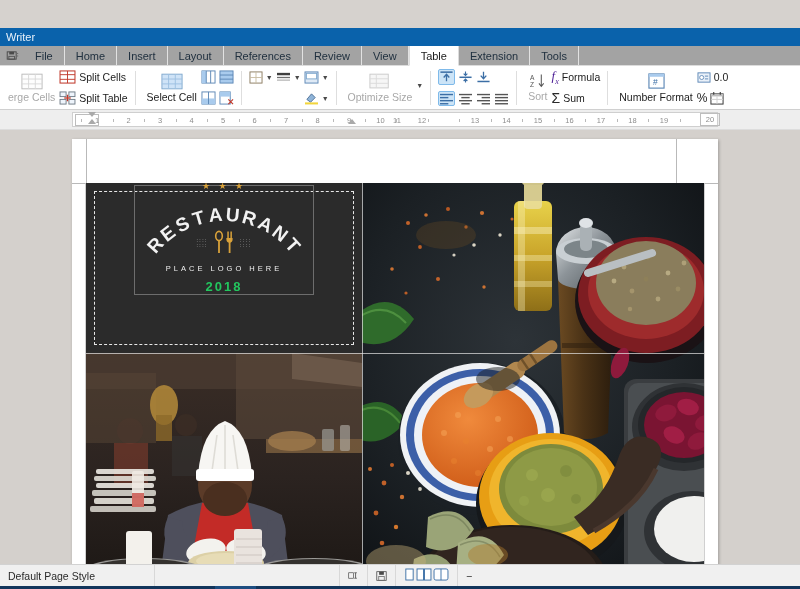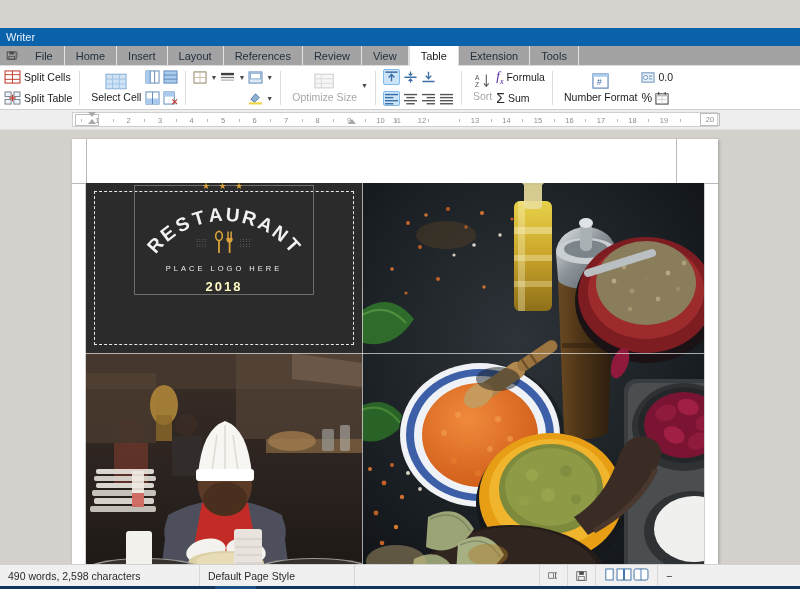--- a/index.html
+++ b/index.html
@@ -115,21 +115,21 @@
   .arc-word span {
     position: absolute; left: 50%; top: 50%;
     font-family: "Liberation Sans", sans-serif; font-weight: bold;
     font-size: 19px; color: #f2f2f2; transform-origin: 0 0;
   }
   .cutlery { display: flex; align-items: center; gap: 3px; margin-top: -4px; }
   .dots { font-size: 5px; color: #cfcfcf; line-height: 5px; letter-spacing: 1.5px; }
   .place-logo {
     font-size: 7.5px; color: #efefef; letter-spacing: 3px; margin-top: 8px;
   }
-  .year { font-size: 13px; color: #fef9c3; letter-spacing: 2px; margin-top: 6px; font-weight: bold; }
+  .year { font-size: 13px; color: #22c55e; letter-spacing: 2px; margin-top: 6px; font-weight: bold; }
 
   
   .statusbar {
     position: absolute; left: 0; top: 536px; width: 800px; height: 22px;
     background: #f0f0f0; border-top: 1px solid #d2d2d2;
     display: flex; align-items: center; font-size: 10.5px; color: #2a2a2a;
   }
   .sb-cell { height: 22px; display: flex; align-items: center; padding: 0 8px;
              border-right: 1px solid #d8d8d8; white-space: nowrap; }
 
@@ -176,20 +176,30 @@
         <div class="menu-item">View</div>
         <div class="menu-item active">Table</div>
         <div class="menu-item">Extension</div>
         <div class="menu-item">Tools</div>
       </div>
   </div>
 
   <div class="ribbon">
 
     <div class="rgroup">
+      <div class="rbig">
+        <svg width="22" height="17" viewBox="0 0 24 18">
+          <rect x="1" y="1" width="22" height="16" fill="#fdfdfd" stroke="#b9b9b9"></rect>
+          <line x1="1" y1="6.3" x2="23" y2="6.3" stroke="#d8d8d8"></line>
+          <line x1="1" y1="11.6" x2="23" y2="11.6" stroke="#d8d8d8"></line>
+          <line x1="8.3" y1="1" x2="8.3" y2="17" stroke="#d8d8d8"></line>
+          <line x1="15.6" y1="1" x2="15.6" y2="17" stroke="#d8d8d8"></line>
+        </svg>
+        <span class="rlabel gray">erge Cells</span>
+      </div>
 
       <div class="rstack">
         <div class="rrow">
           <svg width="17" height="14" viewBox="0 0 18 15">
             <rect x="1" y="1" width="16" height="13" fill="#fff" stroke="#c0392b" stroke-width="1.1"></rect>
             <line x1="1" y1="5" x2="17" y2="5" stroke="#c0392b"></line>
             <line x1="1" y1="10" x2="17" y2="10" stroke="#c0392b"></line>
             <line x1="9" y1="1" x2="9" y2="14" stroke="#c0392b"></line>
           </svg>
           <span class="rlabel">Split Cells</span>
@@ -808,21 +818,20 @@
 
         <div class="cell-border" style="left:-1px;top:0;width:1px;height:396px;background:rgba(200,200,200,.85);"></div>
         <div class="cell-border" style="left:276px;top:0;width:1px;height:396px;background:rgba(230,230,230,.7);"></div>
         <div class="cell-border" style="left:618px;top:0;width:1px;height:396px;background:rgba(200,200,200,.85);"></div>
         <div class="cell-border" style="left:0;top:170px;width:618px;height:1px;background:rgba(230,230,230,.7);"></div>
       </div>
     </div>
   </div>
 
   <div class="statusbar">
-    <div class="sb-cell" style="width:200px;">490 words, 2,598 characters</div>
     <div class="sb-cell" style="width:155px;">Default Page Style</div>
     <div class="sb-cell" style="width:185px;"></div>
     <div class="sb-cell" style="width:28px;justify-content:center;">
       <svg width="15" height="11" viewBox="0 0 16 12">
         <rect x="1" y="2" width="7" height="8" fill="none" stroke="#4a4a4a"></rect>
         <line x1="11" y1="2" x2="11" y2="10" stroke="#4a4a4a" stroke-width="1.2"></line>
         <line x1="9" y1="2" x2="13" y2="2" stroke="#4a4a4a"></line>
         <line x1="9" y1="10" x2="13" y2="10" stroke="#4a4a4a"></line>
       </svg>
     </div>

